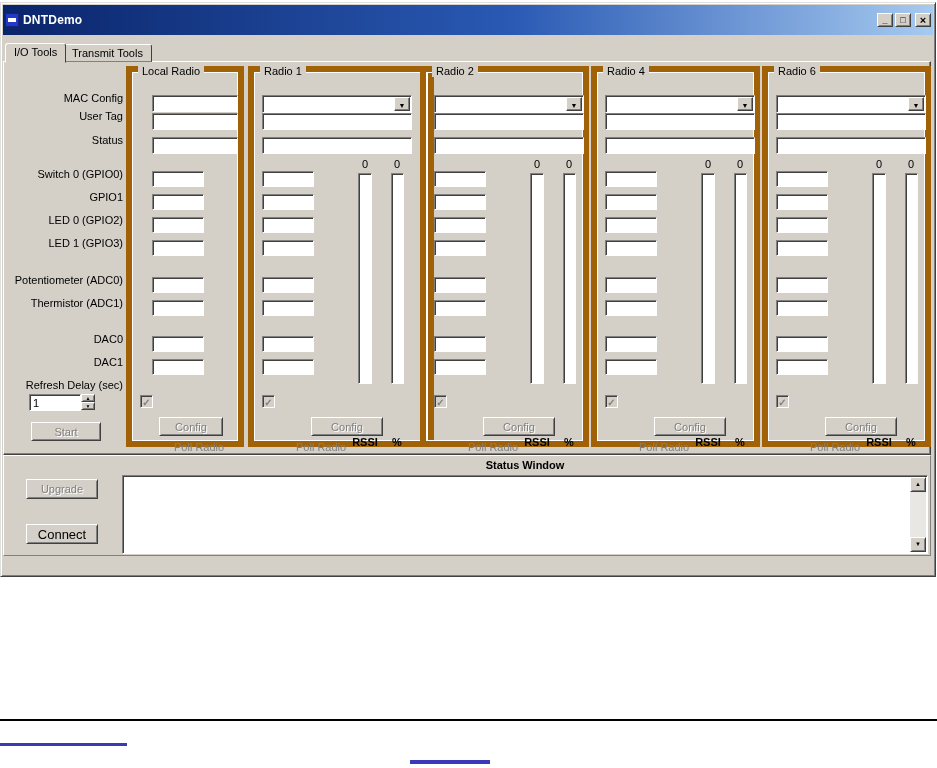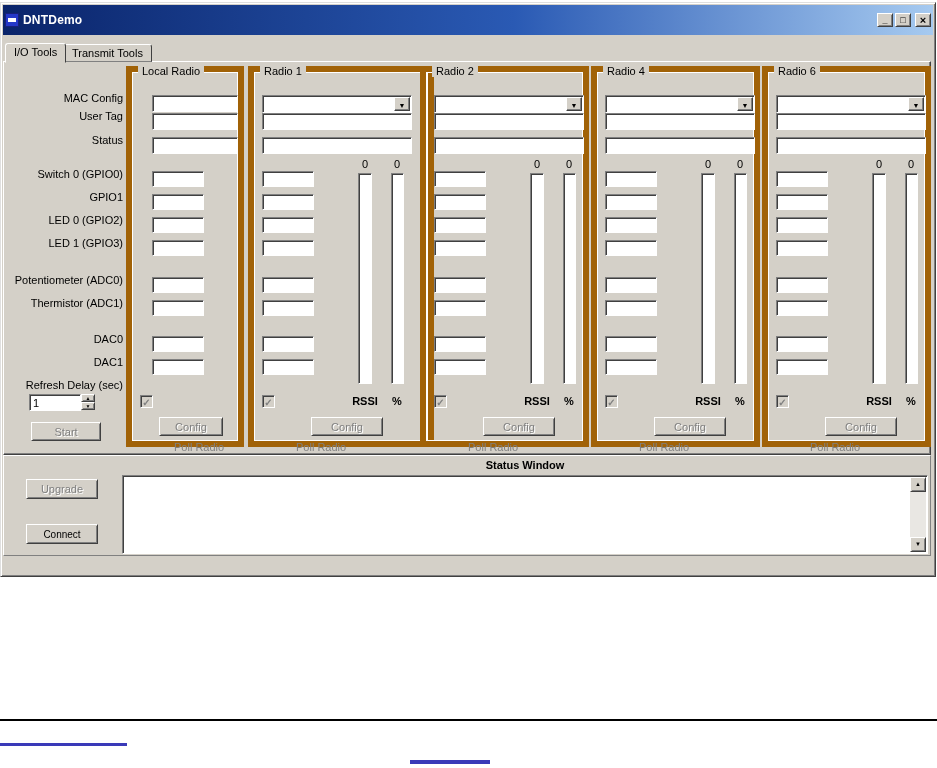--- a/index.html
+++ b/index.html
@@ -118,21 +118,21 @@
   .vb-rssi { left: 104px; top: 101px; width: 14px; height: 211px; }
   .vb-pct  { left: 137px; top: 101px; width: 13px; height: 211px; }
   .cb {
     position: absolute; left: 8px; top: 323px; width: 13px; height: 13px;
     background: #d4d0c8; border: 1px solid; border-color: #808080 #fff #fff #808080;
     box-shadow: inset 1px 1px 0 #404040;
     text-align: center;
   }
   .chk { font-size: 10px; line-height: 11px; color: #808080; font-weight: bold; }
   .cb-label { position: absolute; left: 42px; top: 324px; color: #808080; margin-top: 45px; }
-  .bar-lbl { position: absolute; font-weight: bold; text-align: center; }
+  .bar-lbl { position: absolute; font-weight: bold; text-align: center; margin-top: 41px; }
   .lbl-rssi { left: 95px; top: 323px; width: 32px; }
   .lbl-pct  { left: 132px; top: 323px; width: 22px; }
   .config { position: absolute; top: 345px; height: 19px; font-size: 11px; }
   .radio .config { left: 57px; width: 72px; }
   .local .config { left: 27px; width: 64px; }
   .dis { color: #808080; text-shadow: 1px 1px 0 #fff; }
   
   .spin-wrap { position: absolute; left: 28px; top: 391px; width: 66px; height: 17px; z-index: 2; }
   .spin-field { left: 0; top: 0; width: 52px; height: 17px; }
   .spin-btns { position: absolute; left: 52px; top: 0; width: 14px; height: 17px; }
@@ -142,21 +142,21 @@
   }
   .start-btn { position: absolute; left: 30px; top: 419px; width: 70px; height: 19px; font-size: 11px; z-index: 2; }
   
   .bottom-panel {
     position: absolute; left: 2px; top: 452px; width: 928px; height: 101px;
     background: #d4d0c8;
     border: 1px solid; border-color: #fff #808080 #808080 #fff;
   }
   .sw-title { position: absolute; left: 118px; top: 3px; width: 806px; text-align: center; font-weight: bold; }
   .upgrade-btn { position: absolute; left: 22px; top: 23px; width: 72px; height: 20px; font-size: 11px; }
-  .connect-btn { position: absolute; left: 22px; top: 68px; width: 72px; height: 20px; font-size: 10px; }
+  .connect-btn { position: absolute; left: 22px; top: 68px; width: 72px; height: 20px; font-size: 13px; }
   .statusbox {
     position: absolute; left: 118px; top: 19px; width: 806px; height: 79px;
     background: #fff; border: 1px solid; border-color: #808080 #fff #fff #808080;
     box-shadow: inset 1px 1px 0 #404040;
   }
   .sb-track { position: absolute; right: 1px; top: 1px; bottom: 1px; width: 16px; background: #e9e7e3; }
   .sb-btn {
     position: absolute; right: 0; width: 16px; height: 15px; font-size: 6px;
     line-height: 13px; text-align: center; padding: 0;
   }

